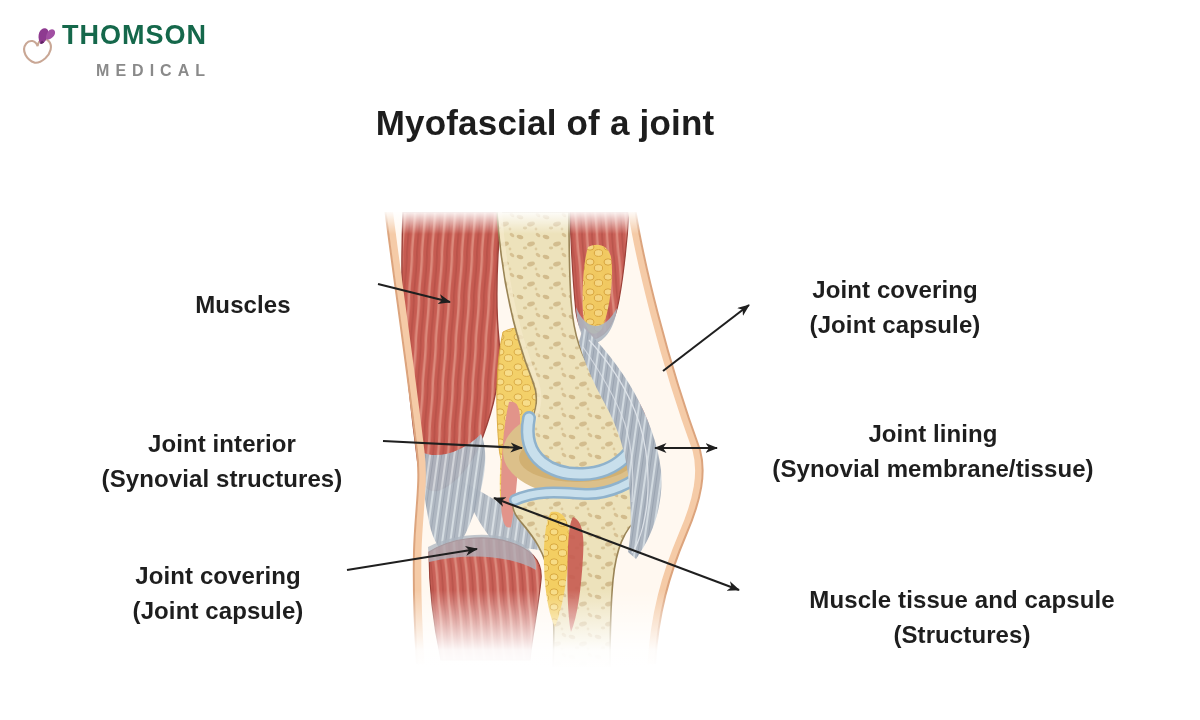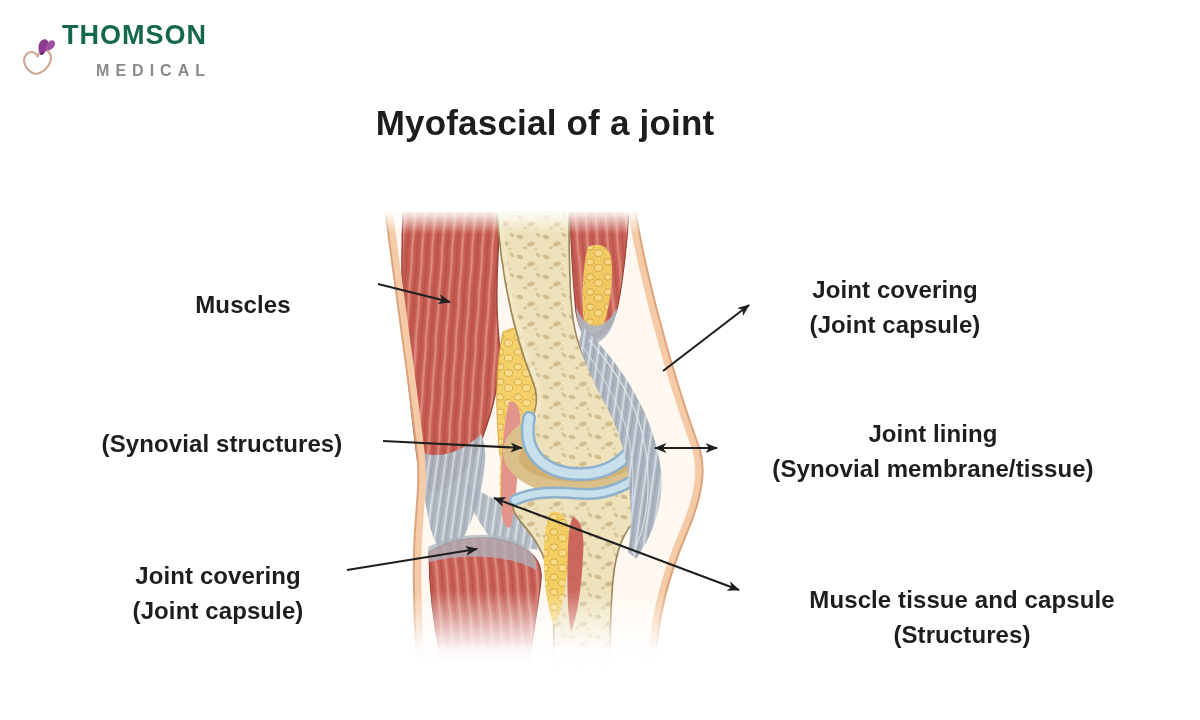--- a/index.html
+++ b/index.html
@@ -2,21 +2,21 @@
 <html><head>
 <meta charset="utf-8">
 <style>
   html,body{margin:0;padding:0;}
   body{
     width:1200px;height:720px;position:relative;background:#ffffff;
     font-family:"Liberation Sans","DejaVu Sans",sans-serif;overflow:hidden;
     -webkit-font-smoothing:antialiased;
   }
   
-  .logo{position:absolute;left:20px;top:12px;display:flex;align-items:flex-end;}
+  .logo{position:absolute;left:20px;top:12px;display:flex;align-items:center;}
   .logo-icon{width:38px;height:44px;margin-top:2px;}
   .logo-text{margin-left:4px;display:flex;flex-direction:column;align-items:flex-end;}
   .logo-top{color:#15684B;font-size:27px;font-weight:800;letter-spacing:1px;line-height:30px;margin-top:8px;}
   .logo-bottom{color:#8A8A8A;font-size:16px;font-weight:700;letter-spacing:6px;line-height:19px;margin-top:11px;margin-right:-4px;}
   
   .page-title{
     position:absolute;left:300px;top:103px;width:490px;text-align:center;
     font-size:35px;font-weight:800;color:#1D1D1D;letter-spacing:.2px;
   }
   
@@ -167,20 +167,21 @@
     <path d="M 655,448 L 717,448" marker-start="url(#ahs)" marker-end="url(#ah)"></path>
     <path d="M 494,498 L 739,590" marker-start="url(#ahs)" marker-end="url(#ah)"></path>
   </g>
 </svg>
 
 <div class="callout cl-muscles">
   <div>Muscles</div>
 </div>
 
 <div class="callout cl-interior">
+  <div>Joint interior</div>
   <div>(Synovial structures)</div>
 </div>
 
 <div class="callout cl-cov-left">
   <div>Joint covering</div>
   <div>(Joint capsule)</div>
 </div>
 
 <div class="callout cl-cov-right">
   <div>Joint covering</div>

